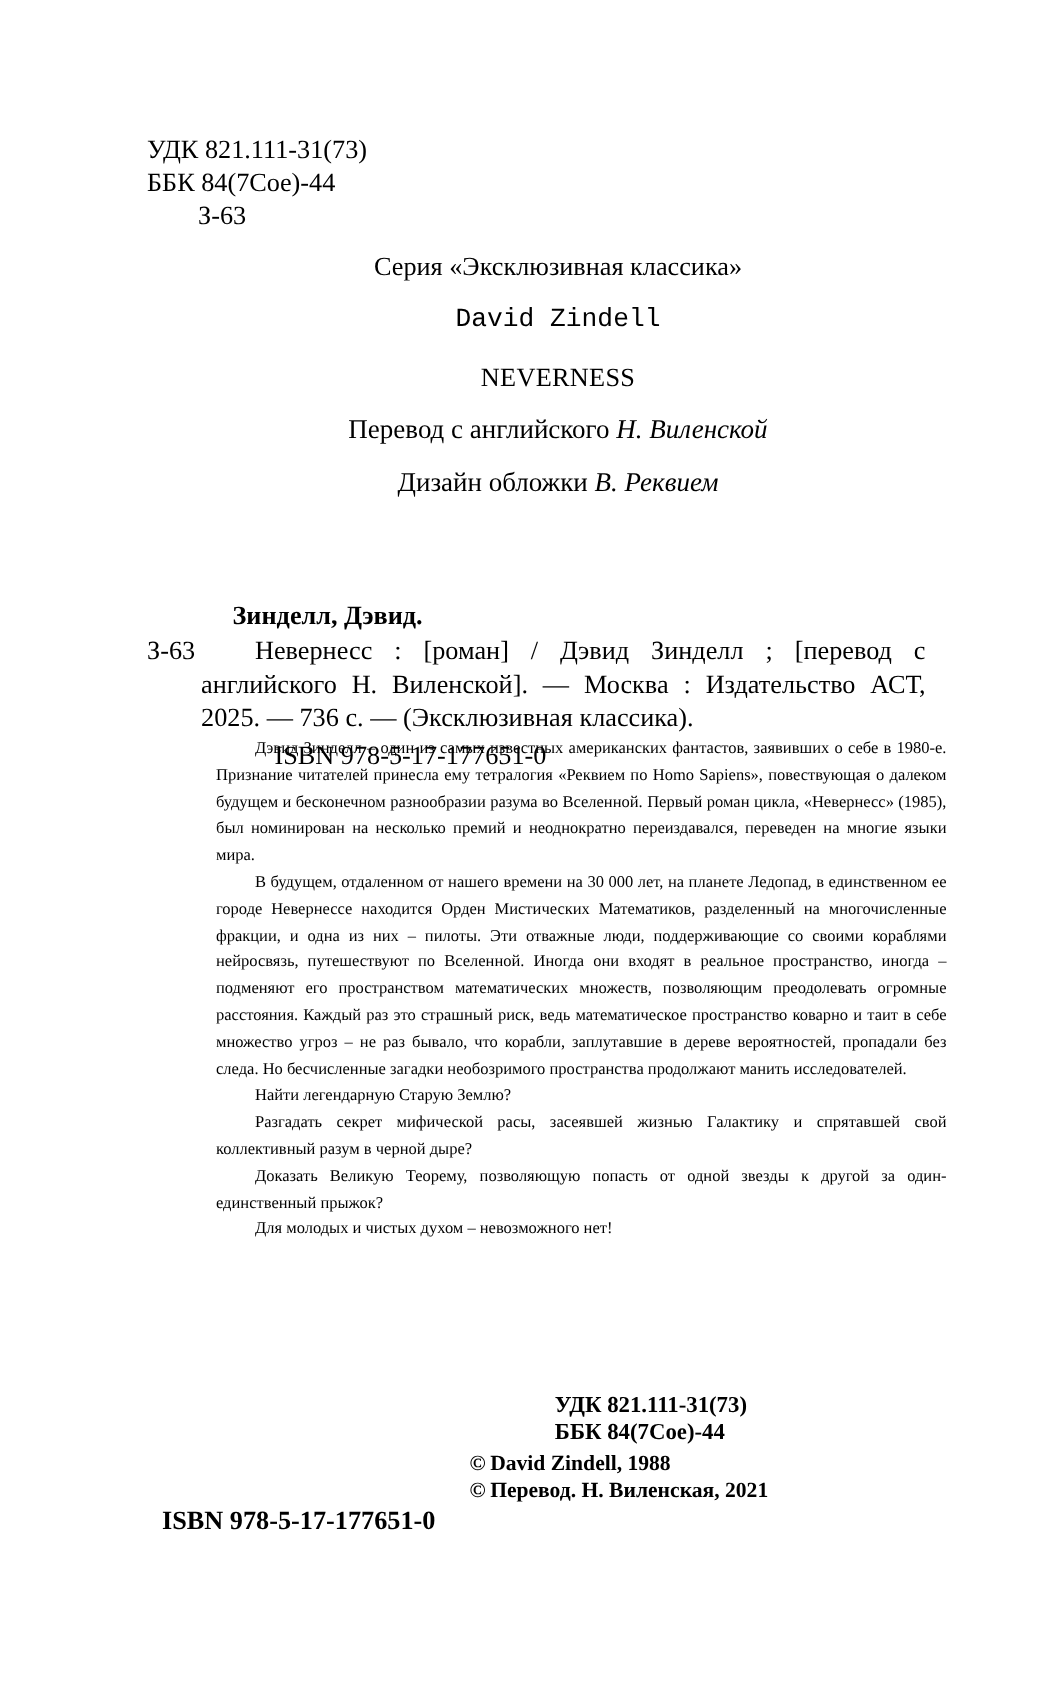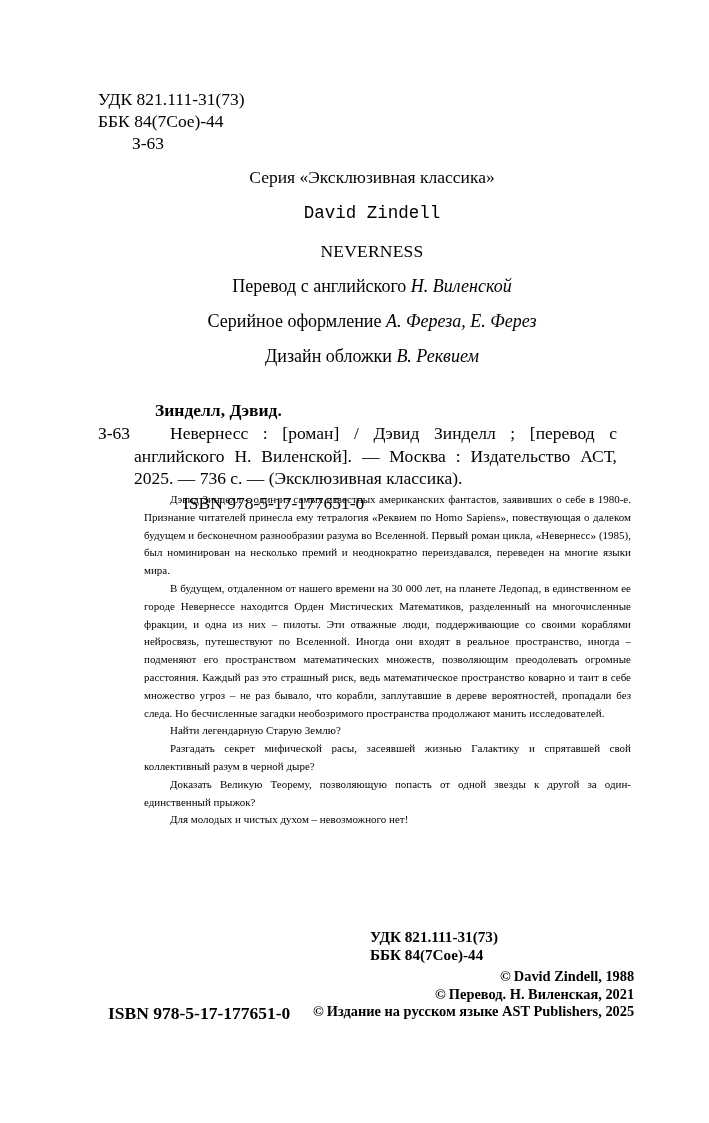--- a/index.html
+++ b/index.html
@@ -140,42 +140,40 @@
     font-size: 17.5px;
     white-space: nowrap;
   }
   .footer .copyrights {
     position: absolute;
     left: 215px;
     top: 0px;
     font-weight: bold;
     font-size: 14.4px;
     line-height: 17.6px;
-    text-align: right;
   }
   .footer .copyrights .cline { white-space: nowrap; }
   .footer .copyrights .sym { margin-right: 3px; }
 </style>
 </head>
 <body>
 
 <div class="page">
 
   <div class="codes-top">
     <div class="code-line">УДК 821.111-31(73)</div>
     <div class="code-line">ББК 84(7Coe)-44</div>
     <div class="code-line code-author">З-63</div>
   </div>
 
   <div class="credits">
     <div class="line series">Серия «Эксклюзивная классика»</div>
     <div class="line author-en">David Zindell</div>
     <div class="line title-en">NEVERNESS</div>
     <div class="line translator"><span>Перевод с английского </span><i>Н. Виленской</i></div>
-    <div class="line design"><span>Серийное оформление </span><i>А. Фереза, Е. Ферез</i></div>
     <div class="line cover"><span>Дизайн обложки </span><i>В. Реквием</i></div>
   </div>
 
   <div class="biblio">
     <div class="headname">Зинделл, Дэвид.</div>
     <div class="record-wrap">
       <div class="shelfmark">З-63</div>
       <div class="record">Невернесс : [роман] / Дэвид Зинделл ; [перевод с английского Н. Виленской]. — Москва : Издательство АСТ, 2025. — 736 с. — (Эксклюзивная классика).</div>
       <div class="isbn-line">ISBN 978-5-17-177651-0</div>
     </div>
@@ -193,17 +191,16 @@
   <div class="codes-bottom">
     <div class="code-line">УДК 821.111-31(73)</div>
     <div class="code-line">ББК 84(7Coe)-44</div>
   </div>
 
   <div class="footer">
     <div class="isbn">ISBN 978-5-17-177651-0</div>
     <div class="copyrights">
       <div class="cline"><span class="sym">©</span><span>David Zindell, 1988</span></div>
       <div class="cline"><span class="sym">©</span><span>Перевод. Н. Виленская, 2021</span></div>
-      <div class="cline"><span class="sym">©</span><span>Издание на русском языке AST Publishers, 2025</span></div>
     </div>
   </div>
 
 </div>
 
 </body></html>

